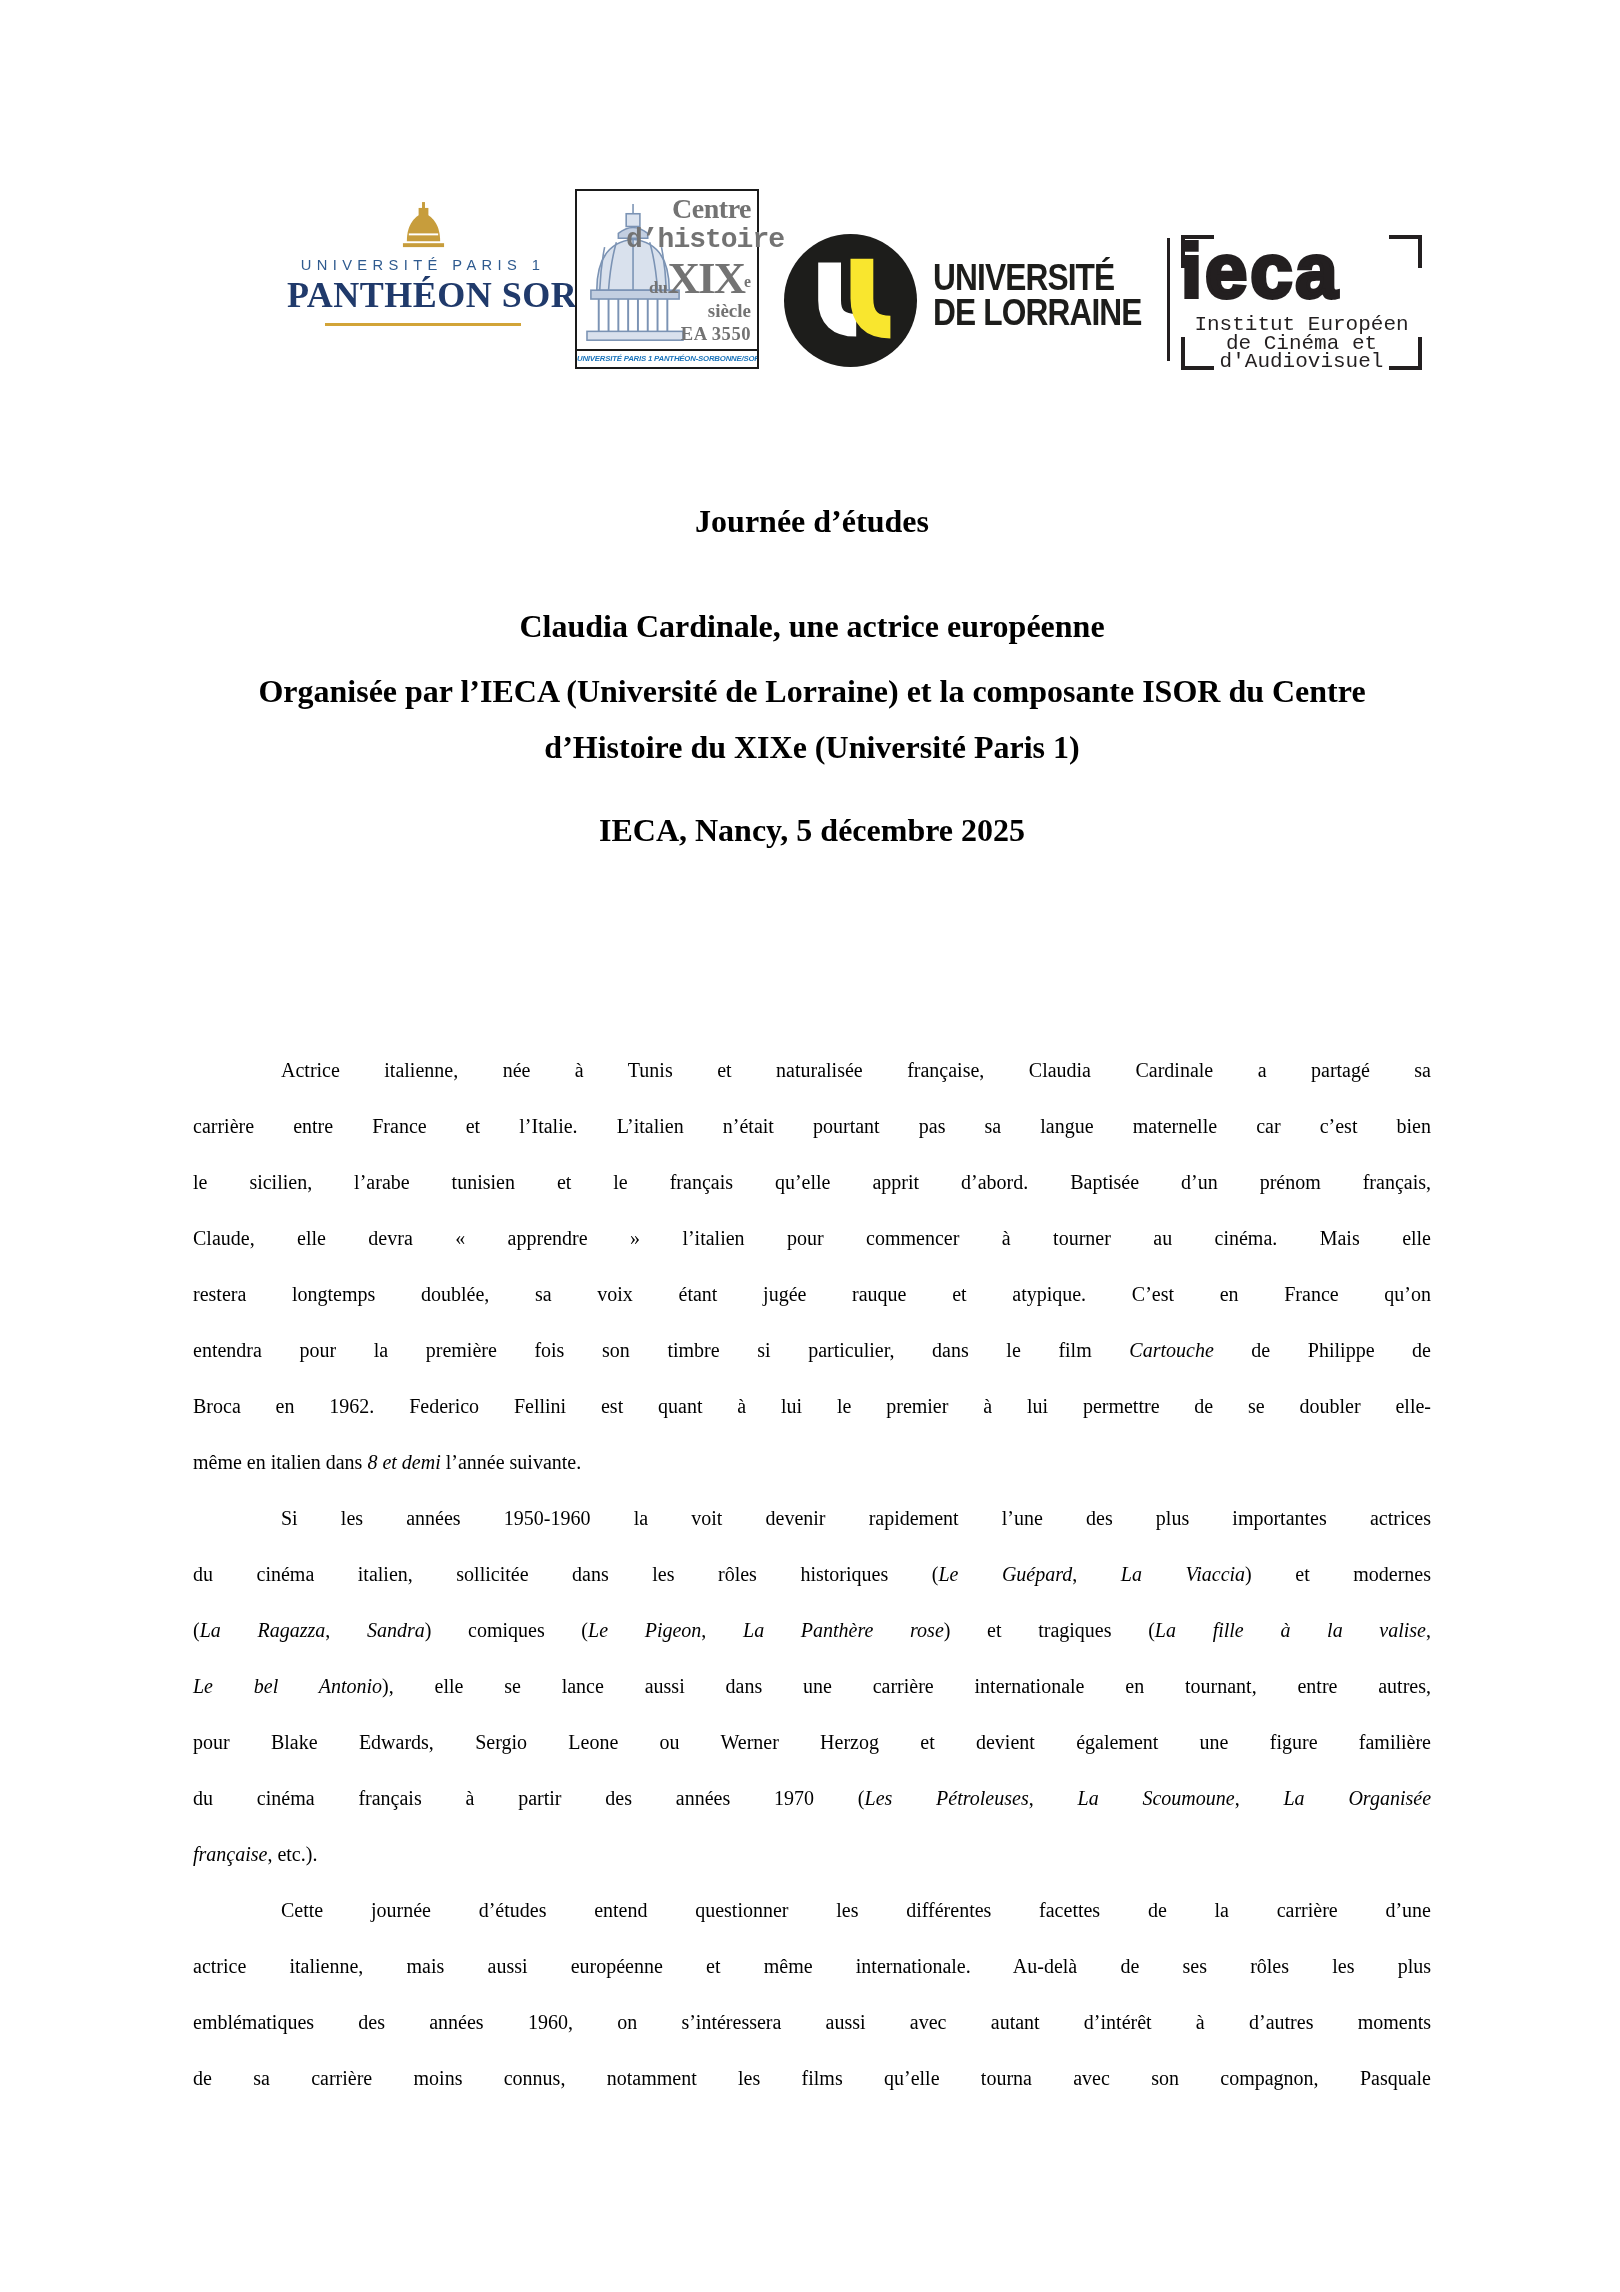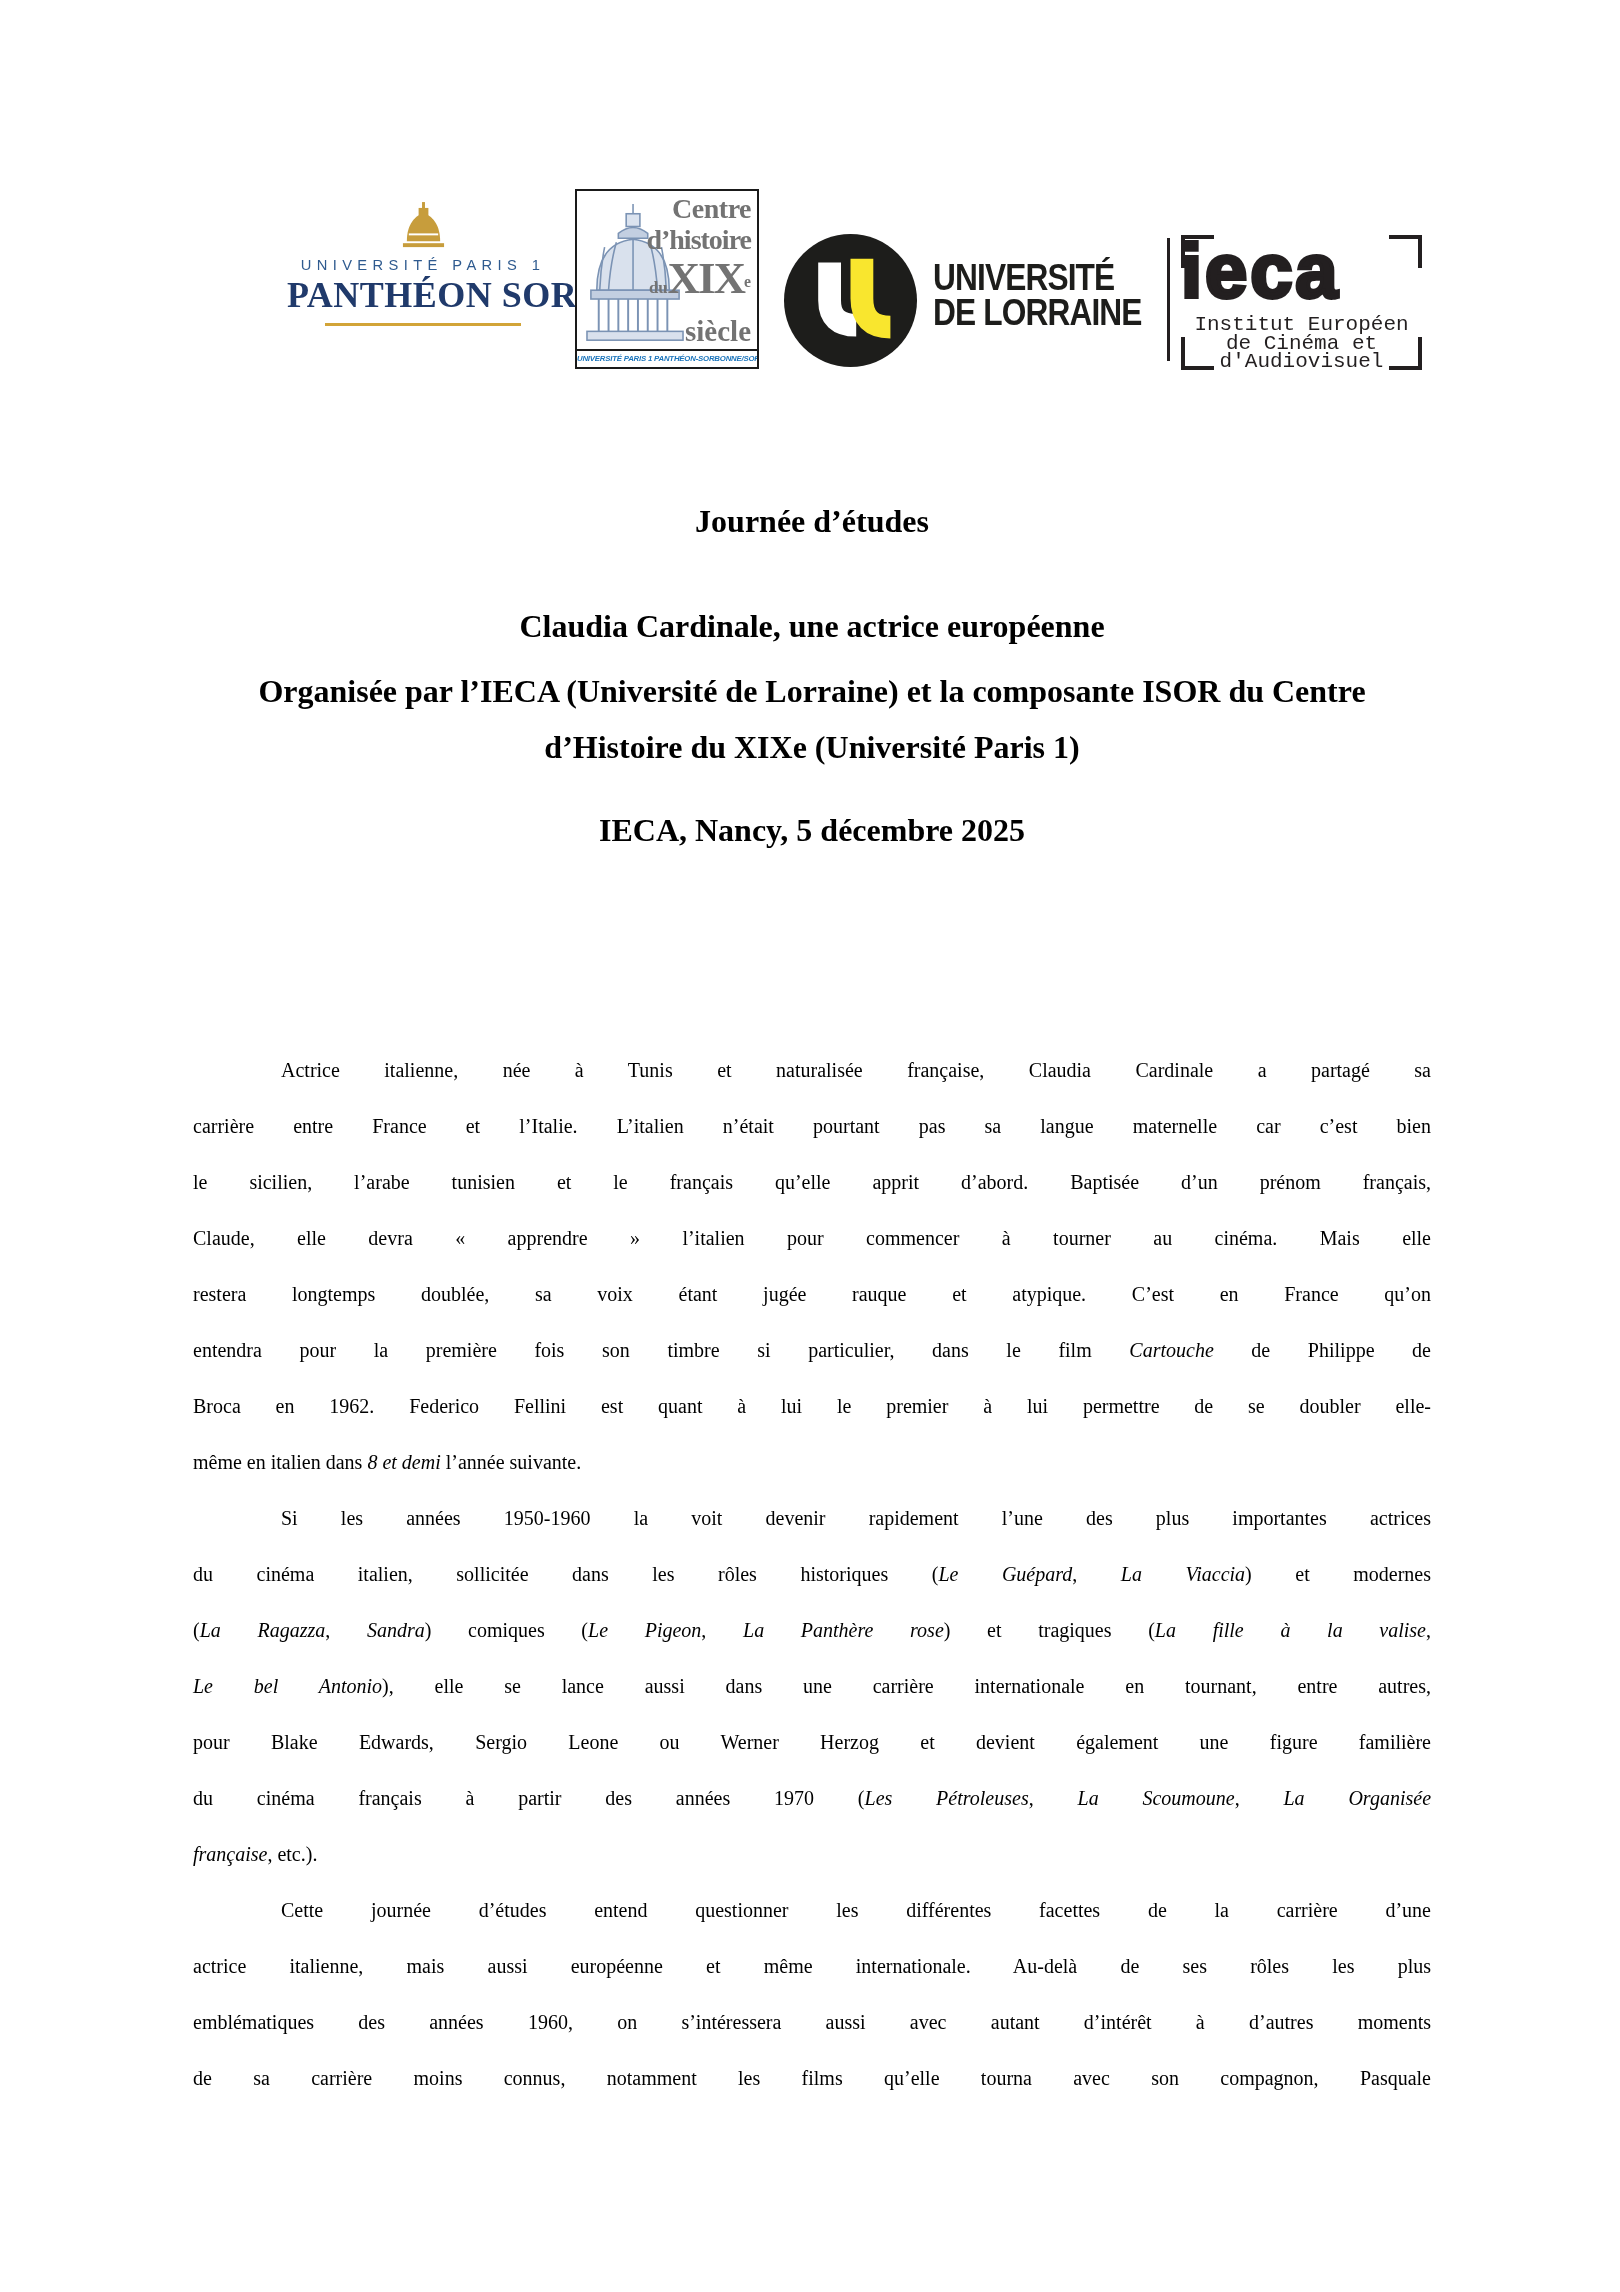--- a/index.html
+++ b/index.html
@@ -18,26 +18,26 @@
           letter-spacing:0.5px;white-space:nowrap;margin-top:1px;}
   #p1-rule{width:196px;height:2.9px;background:#d2a438;margin:6.9px auto 0 auto;}
 
   
   #logo-centre{left:575px;top:189px;width:184px;height:180px;border:2px solid #1a1a1a;
                box-sizing:border-box;background:#fff;}
   #centre-art{position:absolute;left:0;bottom:17.6px;}
   #centre-text{position:absolute;right:6px;top:3.9px;width:125px;text-align:right;
                color:#737373;font-family:"Liberation Serif",serif;font-weight:700;line-height:1;}
   .c-line1{font-size:28px;letter-spacing:-0.5px;text-align:right;}
-  .c-line2{font-size:28px;letter-spacing:-1px;margin-top:2.9px;}
+  .c-line2{font-size:28px;letter-spacing:-1px;margin-top:2.9px;font-family:Liberation Mono, monospace;}
   .c-xixrow{margin-top:2px;white-space:nowrap;}
   .c-du{font-size:16.7px;}
   .c-xix{font-size:45px;letter-spacing:-2px;}
   .c-sup{font-size:15.7px;vertical-align:super;}
-  .c-siecle{font-size:29px;margin-top:16px;}
+  .c-siecle{font-size:19px;margin-top:0px;}
   .c-ea{font-size:18.6px;margin-top:5px;letter-spacing:0.5px;}
   #centre-strip{position:absolute;left:0;bottom:0;width:100%;height:17.6px;border-top:2px solid #1a1a1a;
                 box-sizing:border-box;overflow:hidden;background:#fff;
                 font-family:"Liberation Sans",sans-serif;font-style:italic;font-weight:700;
                 font-size:7.8px;line-height:15.7px;color:#1a74bb;text-align:center;white-space:nowrap;
                 letter-spacing:-0.2px;}
 
   
   #logo-ul{left:784px;top:234px;width:392px;height:133px;}
   #ul-circle{position:absolute;left:0;top:0;}

